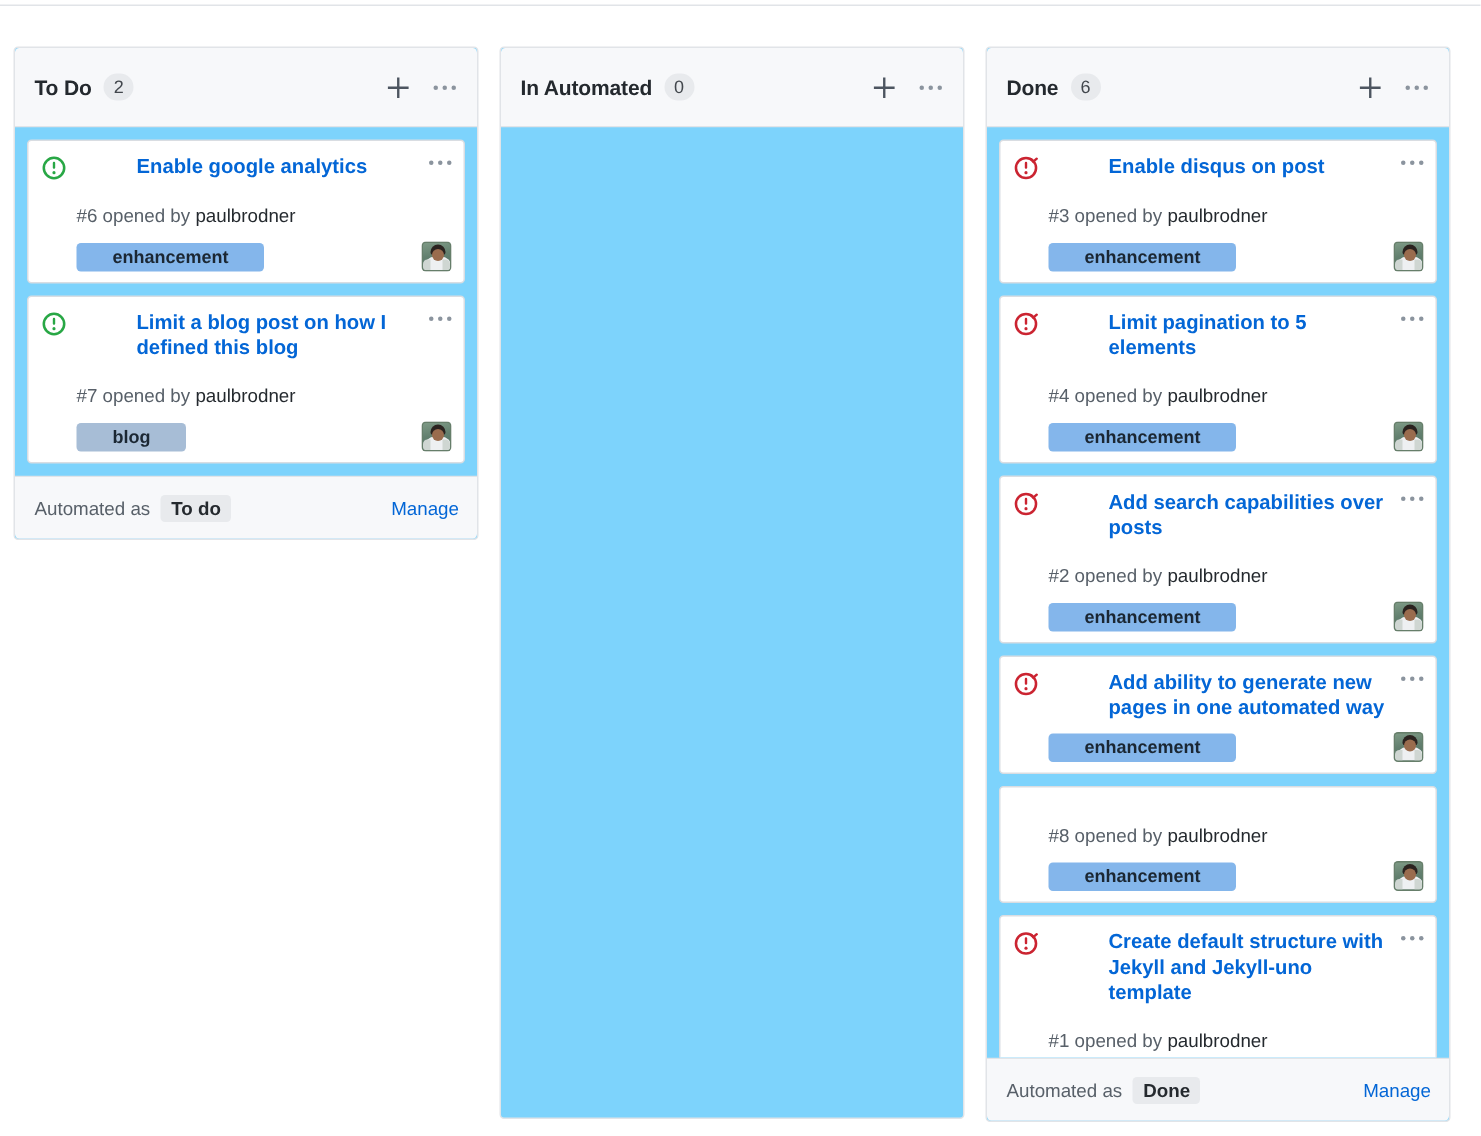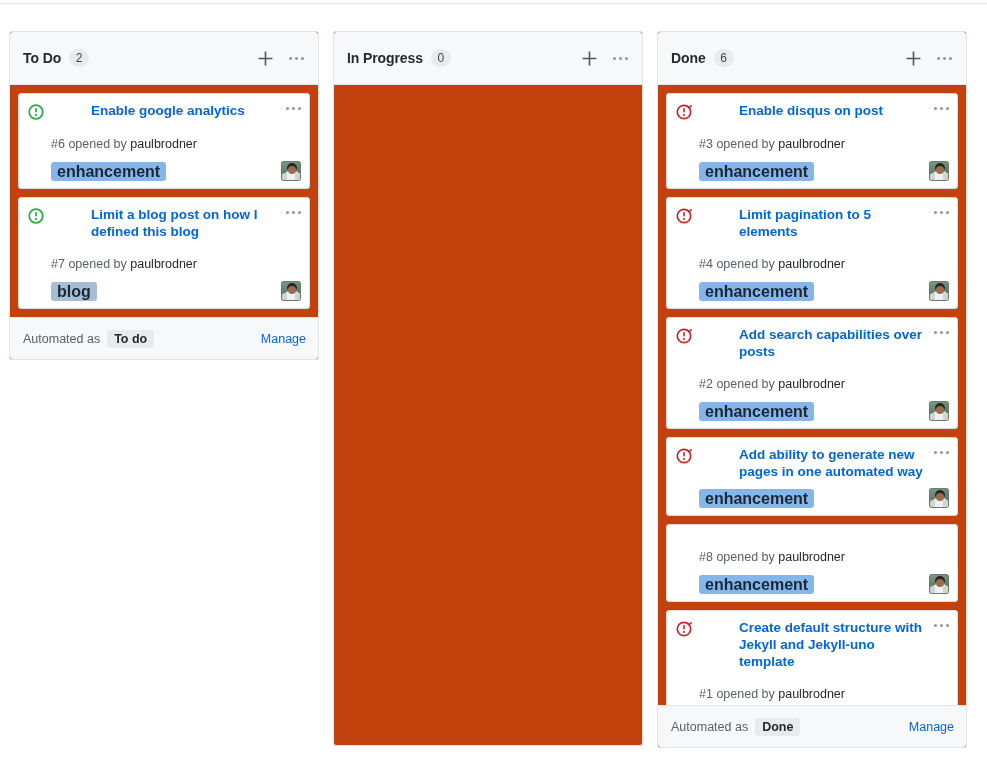--- a/index.html
+++ b/index.html
@@ -22,21 +22,21 @@
     position: absolute; left: 0; top: 31px;
     width: 987px; height: 726px;
     display: flex;
     align-items: flex-start;
     padding: 0 9px;
   }
 
   .column {
     width: 310px;
     margin-right: 14px;
-    background: #c2410c;
+    background: #7dd3fc;
     border: 1px solid #e1e4e8;
     border-radius: 3px;
     display: flex;
     flex-direction: column;
     max-height: 717px;
   }
   .column:last-child { margin-right: 0; }
 
   .col-header {
     height: 53px;
@@ -139,24 +139,24 @@
   .card-bottom {
     display: flex;
     align-items: flex-end;
     margin-top: 6px;
     margin-left: 23px;
     min-height: 22px;
   }
   .labels { flex: 1 1 auto; display: flex; flex-wrap: wrap; gap: 4px; }
   .label {
     display: inline-block;
-    font-size: 16px;
+    font-size: 12px;
     font-weight: bold;
     line-height: 19px;
-    padding: 0 6px;
+    padding: 0 24px;
     border-radius: 3px;
     white-space: nowrap;
   }
 
   .avatar {
     flex: 0 0 20px;
     width: 20px; height: 20px;
     border-radius: 3px;
     overflow: hidden;
     position: relative;
@@ -315,21 +315,21 @@
       </div>
       <div class="col-footer">
         <span class="automated-text">Automated as</span>
         <span class="automated-chip">To do</span>
         <span class="footer-spacer"></span>
         <a class="manage-link">Manage</a>
       </div>
     </div>
     <div class="column">
       <div class="col-header">
-        <span class="col-title">In Progress</span>
+        <span class="col-title">In Automated</span>
         <span class="col-count">0</span>
         <span class="col-header-spacer"></span>
         <button class="icon-btn plus-btn">
           <span>
             <svg width="17" height="17" viewBox="0 0 16 16" aria-hidden="true">
               <path d="M7.25 1.5h1.5v5.75H14.5v1.5H8.75V14.5h-1.5V8.75H1.5v-1.5h5.75V1.5z" fill="#4d5560"></path>
             </svg>
           </span>
         </button>
         <button class="icon-btn dots-btn">

